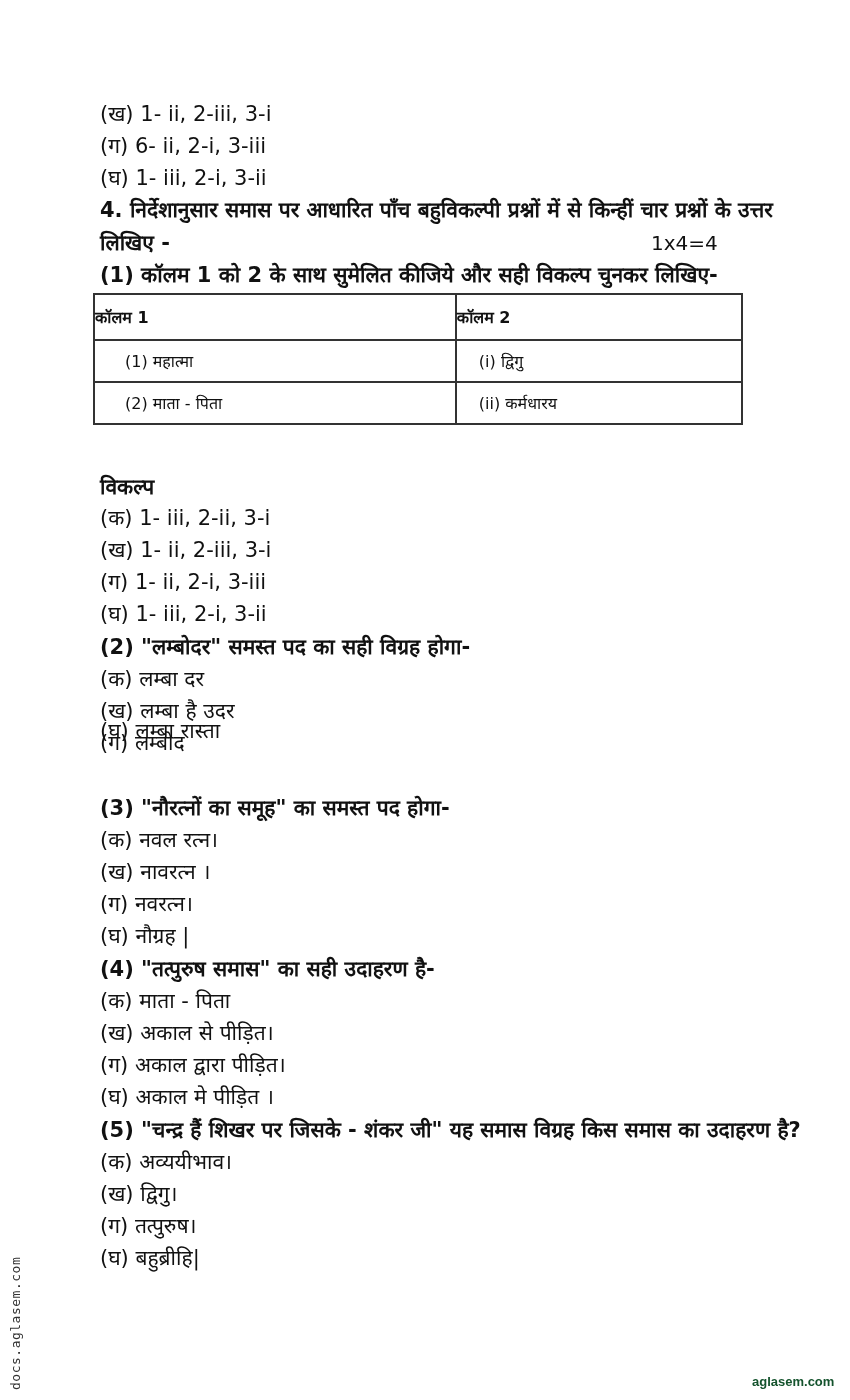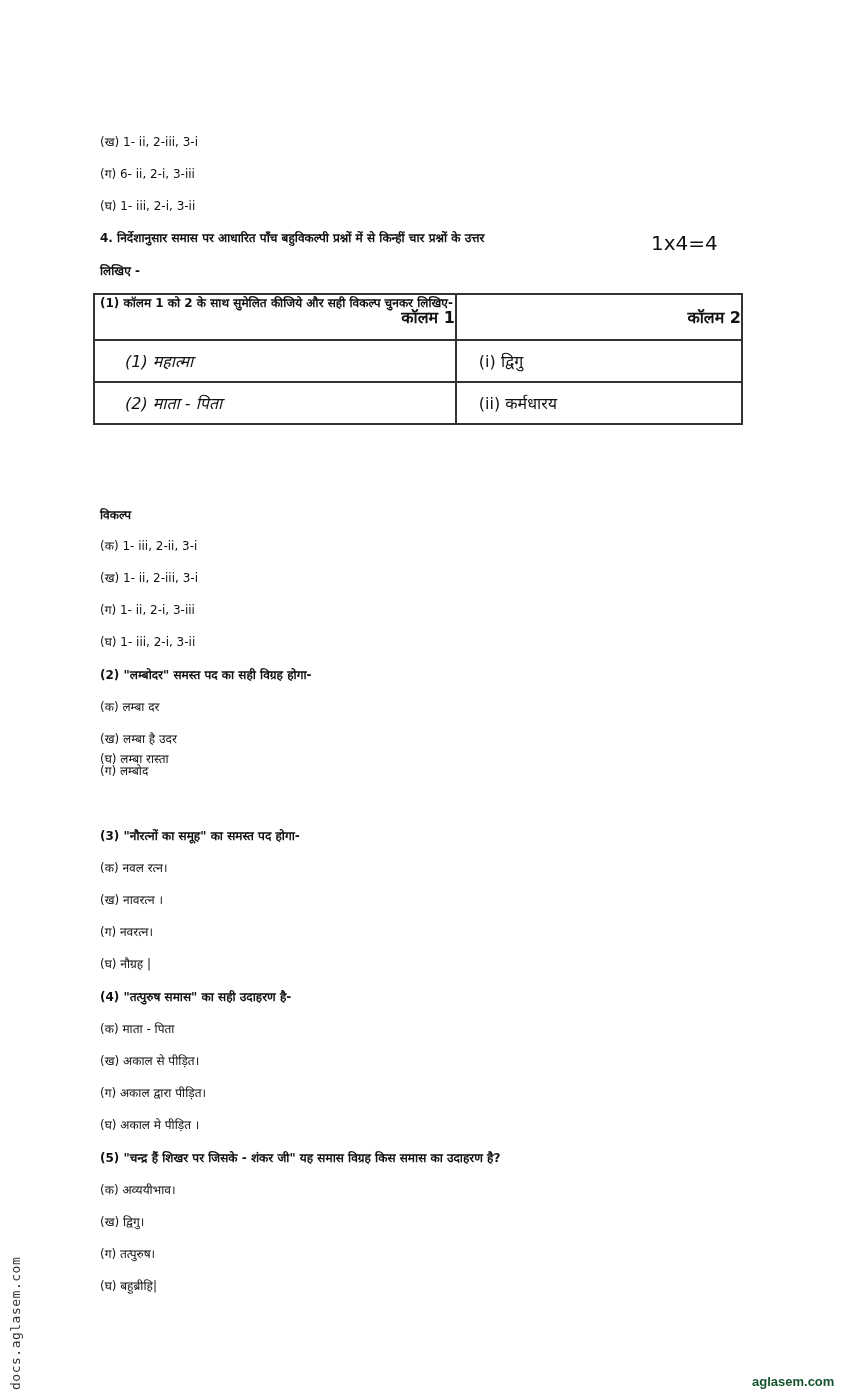--- a/index.html
+++ b/index.html
@@ -1,24 +1,24 @@
 <!DOCTYPE html>
 <html><head>
 <meta charset="utf-8">
 <style>
   html, body { margin: 0; padding: 0; background: #ffffff; }
   body { width: 850px; height: 1400px; position: relative; overflow: hidden;
          font-family: "DejaVu Sans", "Liberation Sans", sans-serif; color: #111; }
-  .line { position: absolute; left: 100px; font-size: 12px; line-height: 20px; white-space: nowrap; margin-top: 28px; }
+  .line { position: absolute; left: 100px; font-size: 21px; line-height: 20px; white-space: nowrap; }
   .bold { font-weight: bold; }
   .marks { position: absolute; left: 651px; font-size: 20px; line-height: 20px; }
   table.match { position: absolute; left: 93px; top: 293px; width: 650px; border-collapse: collapse; }
   table.match td, table.match th { border: 2px solid #333; font-size: 16px; height: 40px; padding: 0; }
-  table.match th { font-weight: bold; text-align: right; height: 44px; }
-  table.match td.c1 { padding-left: 30px; font-style: italic; }
+  table.match th { font-weight: bold; text-align: left; height: 44px; }
+  table.match td.c1 { padding-left: 30px; }
   table.match td.c2 { padding-left: 22px; }
   .wm-side { position: absolute; left: 8px; top: 1390px; transform-origin: left top; transform: rotate(-90deg);
              font-family: "DejaVu Sans Mono", "Liberation Mono", monospace; font-size: 13px; color: #333; letter-spacing: 0.5px; }
   .wm-brand { position: absolute; left: 752px; top: 1374px; font-family: "Liberation Sans", sans-serif;
               font-weight: bold; font-size: 13px; color: #14532d; }
 </style>
 </head>
 <body>
 
 <div class="line" style="top:104px">

